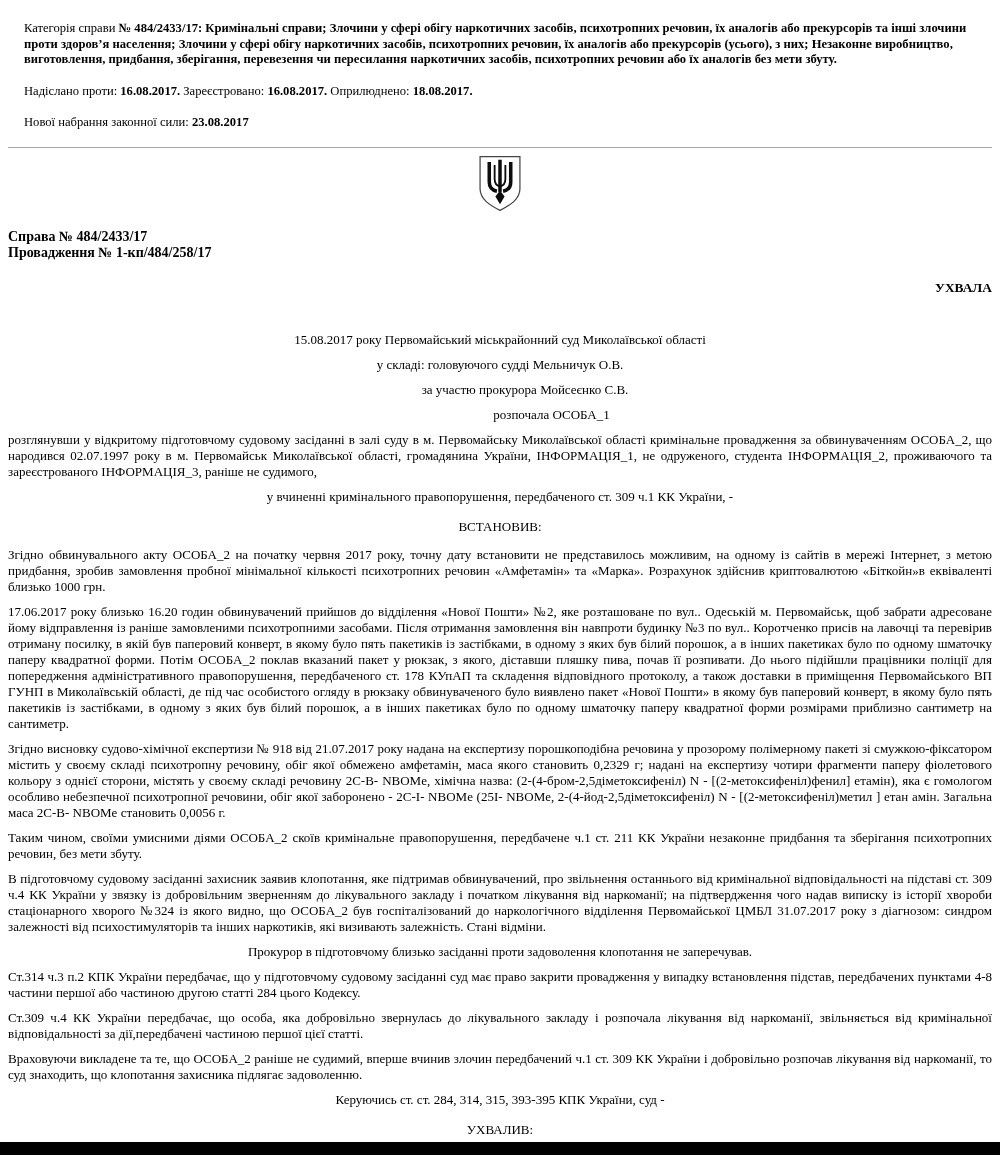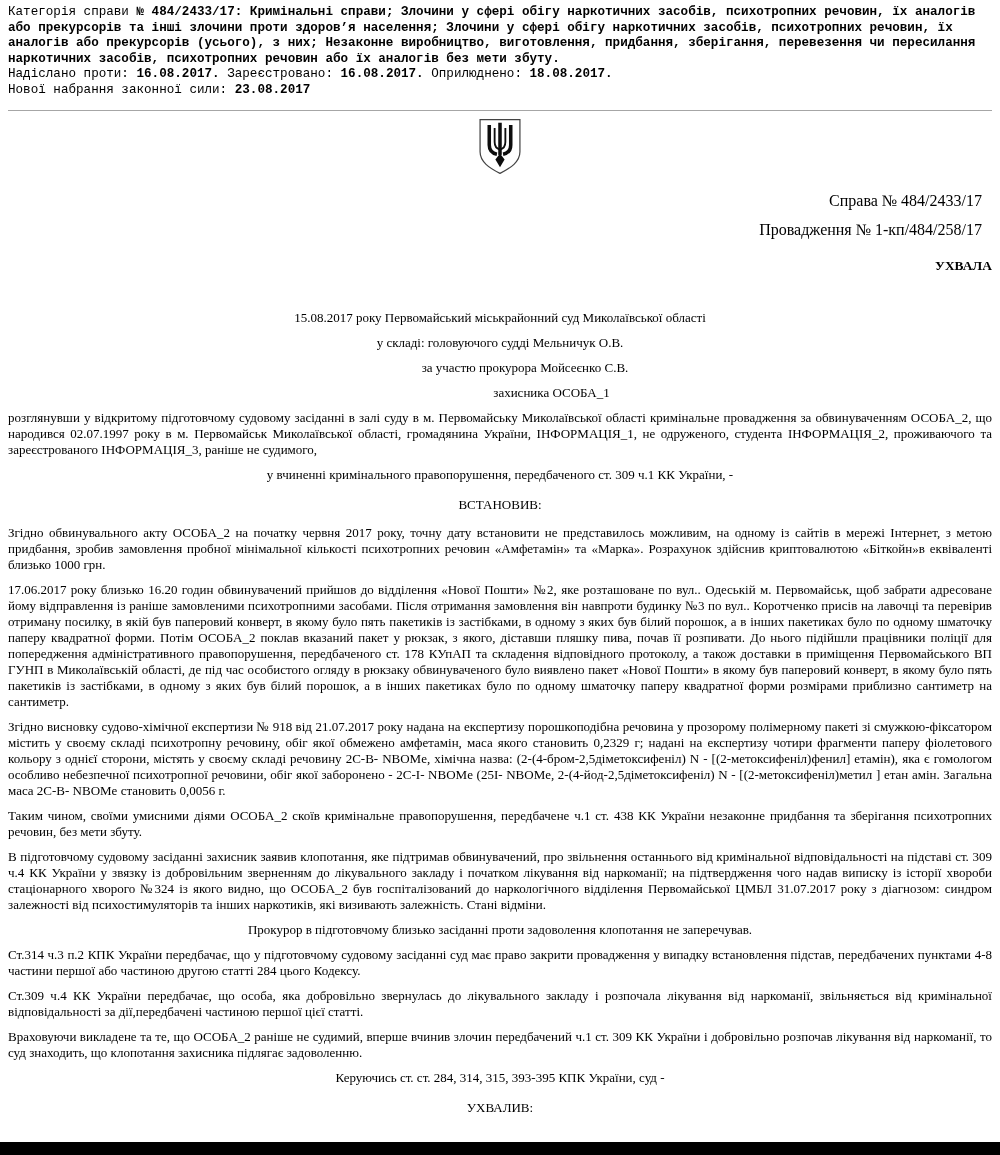--- a/index.html
+++ b/index.html
@@ -17,44 +17,43 @@
     -webkit-font-smoothing: antialiased;
   }
   .page {
     padding: 5px 8px 0 8px;
   }
   
   .meta {
     font-size: 12.6px;
     line-height: 15.6px;
   }
-  .meta p { margin: 0; font-family: Liberation Mono, monospace; }
+  .meta p { margin: 16px; }
   .meta b { font-weight: bold; }
   .rule {
     border: none;
     border-top: 1px solid #a6a6a6;
     margin: 11px 0 0 0;
   }
   
   .emblem {
     text-align: center;
     margin-top: 7px;
     height: 58px;
   }
   .emblem svg { display: inline-block; }
   
   .case-numbers {
-    text-align: right;
     padding-right: 10px;
-    font-weight: normal;
-    font-size: 16px;
+    font-weight: bold;
+    font-size: 14px;
   }
   .case-numbers p { margin: 0; }
   .case-numbers .case-no-1 { margin-top: 16px; }
-  .case-numbers .case-no-2 { margin-top: 11px; }
+  .case-numbers .case-no-2 { }
   
   .title {
     text-align: right;
     font-size: 13.4px;
     font-weight: bold;
     margin: 19px 0 36px 0;
   }
   .section-heading {
     text-align: center;
     font-size: 13px;
@@ -115,30 +114,30 @@
     <p class="case-no-2">Провадження № 1-кп/484/258/17</p>
   </div>
 
   <div class="title">УХВАЛА</div>
 
   <div class="body-text">
 
     <p class="no-justify">15.08.2017 року Первомайський міськрайонний суд Миколаївської області</p>
     <p class="no-justify">у складі: головуючого судді Мельничук О.В.</p>
     <p class="no-justify indent-a">за участю прокурора Мойсеєнко С.В.</p>
-    <p class="no-justify indent-b">захисника ОСОБА_1</p>
+    <p class="no-justify indent-b">розпочала ОСОБА_1</p>
     <p>розглянувши у відкритому підготовчому судовому засіданні в залі суду в м. Первомайську Миколаївської області кримінальне провадження за обвинуваченням ОСОБА_2, що народився 02.07.1997 року в м. Первомайськ Миколаївської області, громадянина України, ІНФОРМАЦІЯ_1, не одруженого, студента ІНФОРМАЦІЯ_2, проживаючого та зареєстрованого ІНФОРМАЦІЯ_3, раніше не судимого,</p>
     <p class="no-justify">у вчиненні кримінального правопорушення, передбаченого ст. 309 ч.1 КК України, -</p>
 
     <div class="section-heading">ВСТАНОВИВ:</div>
 
     <p>Згідно обвинувального акту ОСОБА_2 на початку червня 2017 року, точну дату встановити не представилось можливим, на одному із сайтів в мережі Інтернет, з метою придбання, зробив замовлення пробної мінімальної кількості психотропних речовин «Амфетамін» та «Марка». Розрахунок здійснив криптовалютою «Біткойн»в еквіваленті близько 1000 грн.</p>
     <p>17.06.2017 року близько 16.20 годин обвинувачений прийшов до відділення «Нової Пошти» №2, яке розташоване по вул.. Одеській м. Первомайськ, щоб забрати адресоване йому відправлення із раніше замовленими психотропними засобами. Після отримання замовлення він навпроти будинку №3 по вул.. Коротченко присів на лавочці та перевірив отриману посилку, в якій був паперовий конверт, в якому було пять пакетиків із застібками, в одному з яких був білий порошок, а в інших пакетиках було по одному шматочку паперу квадратної форми. Потім ОСОБА_2 поклав вказаний пакет у рюкзак, з якого, діставши пляшку пива, почав її розпивати. До нього підійшли працівники поліції для попередження адміністративного правопорушення, передбаченого ст. 178 КУпАП та складення відповідного протоколу, а також доставки в приміщення Первомайського ВП ГУНП в Миколаївській області, де під час особистого огляду в рюкзаку обвинуваченого було виявлено пакет «Нової Пошти» в якому був паперовий конверт, в якому було пять пакетиків із застібками, в одному з яких був білий порошок, а в інших пакетиках було по одному шматочку паперу квадратної форми розмірами приблизно сантиметр на сантиметр.</p>
     <p>Згідно висновку судово-хімічної експертизи № 918 від 21.07.2017 року надана на експертизу порошкоподібна речовина у прозорому полімерному пакеті зі смужкою-фіксатором містить у своєму складі психотропну речовину, обіг якої обмежено амфетамін, маса якого становить 0,2329 г; надані на експертизу чотири фрагменти паперу фіолетового кольору з однієї сторони, містять у своєму складі речовину 2С-В- NBOMe, хімічна назва: (2-(4-бром-2,5діметоксифеніл) N - [(2-метоксифеніл)фенил] етамін), яка є гомологом особливо небезпечної психотропної речовини, обіг якої заборонено - 2С-І- NBOMe (25I- NBOMe, 2-(4-йод-2,5діметоксифеніл) N - [(2-метоксифеніл)метил ] етан амін. Загальна маса 2С-В- NBOMe становить 0,0056 г.</p>
-    <p>Таким чином, своїми умисними діями ОСОБА_2 скоїв кримінальне правопорушення, передбачене ч.1 ст. 438 КК України незаконне придбання та зберігання психотропних речовин, без мети збуту.</p>
+    <p>Таким чином, своїми умисними діями ОСОБА_2 скоїв кримінальне правопорушення, передбачене ч.1 ст. 211 КК України незаконне придбання та зберігання психотропних речовин, без мети збуту.</p>
     <p>В підготовчому судовому засіданні захисник заявив клопотання, яке підтримав обвинувачений, про звільнення останнього від кримінальної відповідальності на підставі ст. 309 ч.4 КК України у звязку із добровільним зверненням до лікувального закладу і початком лікування від наркоманії; на підтвердження чого надав виписку із історії хвороби стаціонарного хворого №324 із якого видно, що ОСОБА_2 був госпіталізований до наркологічного відділення Первомайської ЦМБЛ 31.07.2017 року з діагнозом: синдром залежності від психостимуляторів та інших наркотиків, які визивають залежність. Стані відміни.</p>
     <p class="no-justify">Прокурор в підготовчому близько засіданні проти задоволення клопотання не заперечував.</p>
     <p>Ст.314 ч.3 п.2 КПК України передбачає, що у підготовчому судовому засіданні суд має право закрити провадження у випадку встановлення підстав, передбачених пунктами 4-8 частини першої або частиною другою статті 284 цього Кодексу.</p>
     <p>Ст.309 ч.4 КК України передбачає, що особа, яка добровільно звернулась до лікувального закладу і розпочала лікування від наркоманії, звільняється від кримінальної відповідальності за дії,передбачені частиною першої цієї статті.</p>
     <p>Враховуючи викладене та те, що ОСОБА_2 раніше не судимий, вперше вчинив злочин передбачений ч.1 ст. 309 КК України і добровільно розпочав лікування від наркоманії, то суд знаходить, що клопотання захисника підлягає задоволенню.</p>
     <p class="no-justify">Керуючись ст. ст. 284, 314, 315, 393-395 КПК України, суд -</p>
 
     <div class="section-heading">УХВАЛИВ:</div>
 
   </div>

